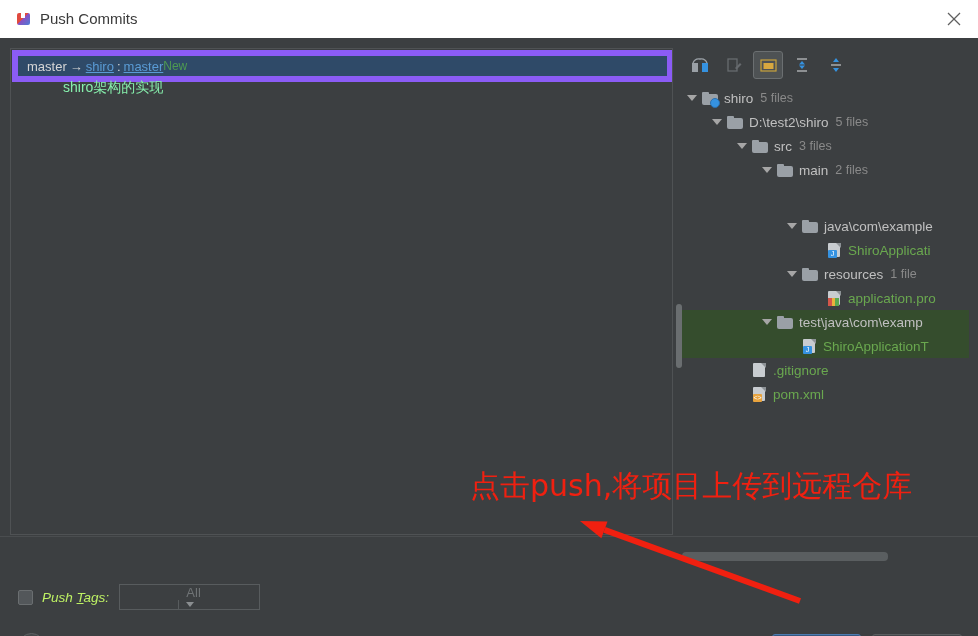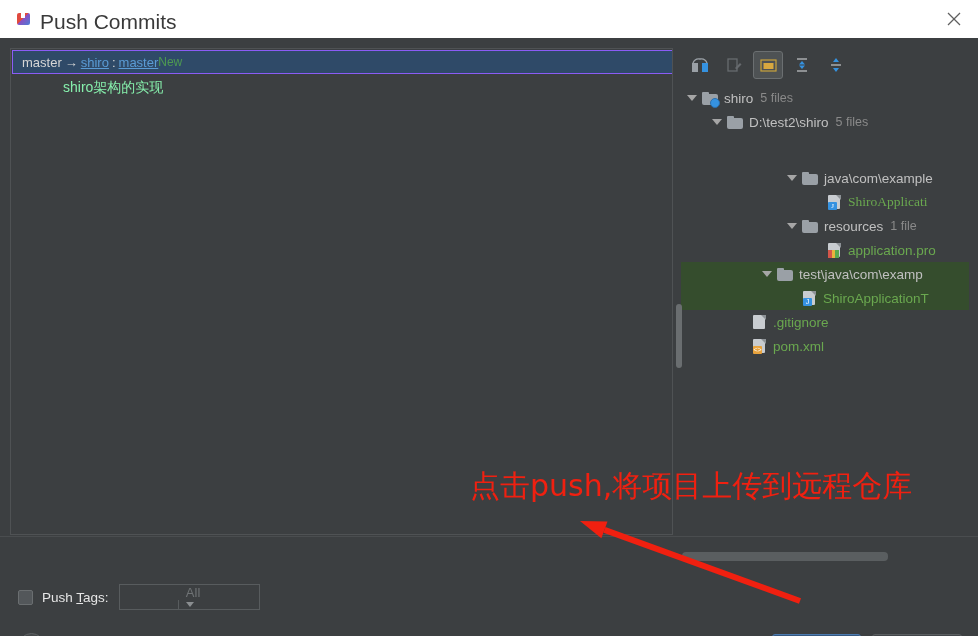--- a/index.html
+++ b/index.html
@@ -38,21 +38,21 @@
     border-radius: 2px;
   }
   #title-icon .t-notch {
     position: absolute; left: 5px; top: 2px;
     width: 4px; height: 5px;
     background: #ffffff;
   }
   #title-text {
     position: absolute;
     left: 40px; top: 10px;
-    font-size: 21px;
+    font-size: 15px;
     color: #3a3a3a;
   }
   #close-btn {
     position: absolute;
     right: 0px; top: 0px;
     width: 46px; height: 37px;
     cursor: default;
   }
   #close-btn svg { position: absolute; left: 15px; top: 12px; }
 
@@ -70,23 +70,23 @@
     left: 10px; top: 10px;
     width: 663px; height: 487px;
     background: #3c3f41;
     border: 1px solid #4f5254;
     box-sizing: border-box;
     overflow: hidden;
   }
   #commit-header-row {
     position: absolute;
     left: 1px; top: 1px;
-    width: 661px; height: 24px;
+    width: 661px; height: 32px;
     background: #2f4a68;
-    border: 1px solid #8b5cf6;
+    border: 6px solid #8b5cf6;
     box-sizing: border-box;
     display: flex;
     align-items: center;
     padding-left: 9px;
     cursor: default;
   }
   #commit-header-row .hdr-plain { color: #d6d6d6; }
   #commit-header-row .hdr-link {
     color: #5a9bd5;
     text-decoration: underline;
@@ -258,24 +258,25 @@
   }
   #push-tags-check {
     width: 13px; height: 13px;
     background: #53575a;
     border: 1px solid #6a6e70;
     border-radius: 2px;
     margin-right: 9px;
     cursor: default;
   }
   #push-tags-label {
-    color: #e5e5e5;
+    color: #bef264;
     font-size: 13.5px;
     margin-right: 10px;
     cursor: default;
+    font-style: italic;
   }
   #push-tags-label u { text-decoration: underline; }
   #push-tags-combo {
     width: 141px; height: 26px;
     background: #3c3f41;
     border: 1px solid #585c5e;
     display: flex;
     align-items: center;
     box-sizing: border-box;
     cursor: default;
@@ -446,29 +447,47 @@
         </div>
         <div class="tree-row" style="padding-left: 31px;">
           <span class="arrow"></span>
           <span class="folder-ico">
             <span class="ft"></span>
             <span class="fb"></span>
           </span>
           <span class="lbl">D:\test2\shiro</span>
           <span class="cnt">5 files</span>
         </div>
+        <div class="tree-row" style="padding-left: 56px;">
+          <span class="arrow"></span>
+          <span class="folder-ico">
+            <span class="ft"></span>
+            <span class="fb"></span>
+          </span>
+          <span class="lbl">src</span>
+          <span class="cnt">3 files</span>
+        </div>
+        <div class="tree-row" style="padding-left: 81px;">
+          <span class="arrow"></span>
+          <span class="folder-ico">
+            <span class="ft"></span>
+            <span class="fb"></span>
+          </span>
+          <span class="lbl">main</span>
+          <span class="cnt">2 files</span>
+        </div>
         <div class="tree-row" style="padding-left: 106px; margin-top: 32px;">
           <span class="arrow"></span>
           <span class="folder-ico">
             <span class="ft"></span>
             <span class="fb"></span>
           </span>
           <span class="lbl">java\com\example</span>
         </div>
-        <div class="tree-row" style="padding-left: 131px; font-family: Liberation Serif, serif;">
+        <div class="tree-row" style="padding-left: 131px;">
           <span class="arrow hidden"></span>
           <span class="file-ico">
             <span class="pg"></span>
             <span class="fold"></span>
             <span class="tag">J</span>
           </span>
           <span class="lbl-green">ShiroApplicati</span>
         </div>
         <div class="tree-row" style="padding-left: 106px;">
           <span class="arrow"></span>

